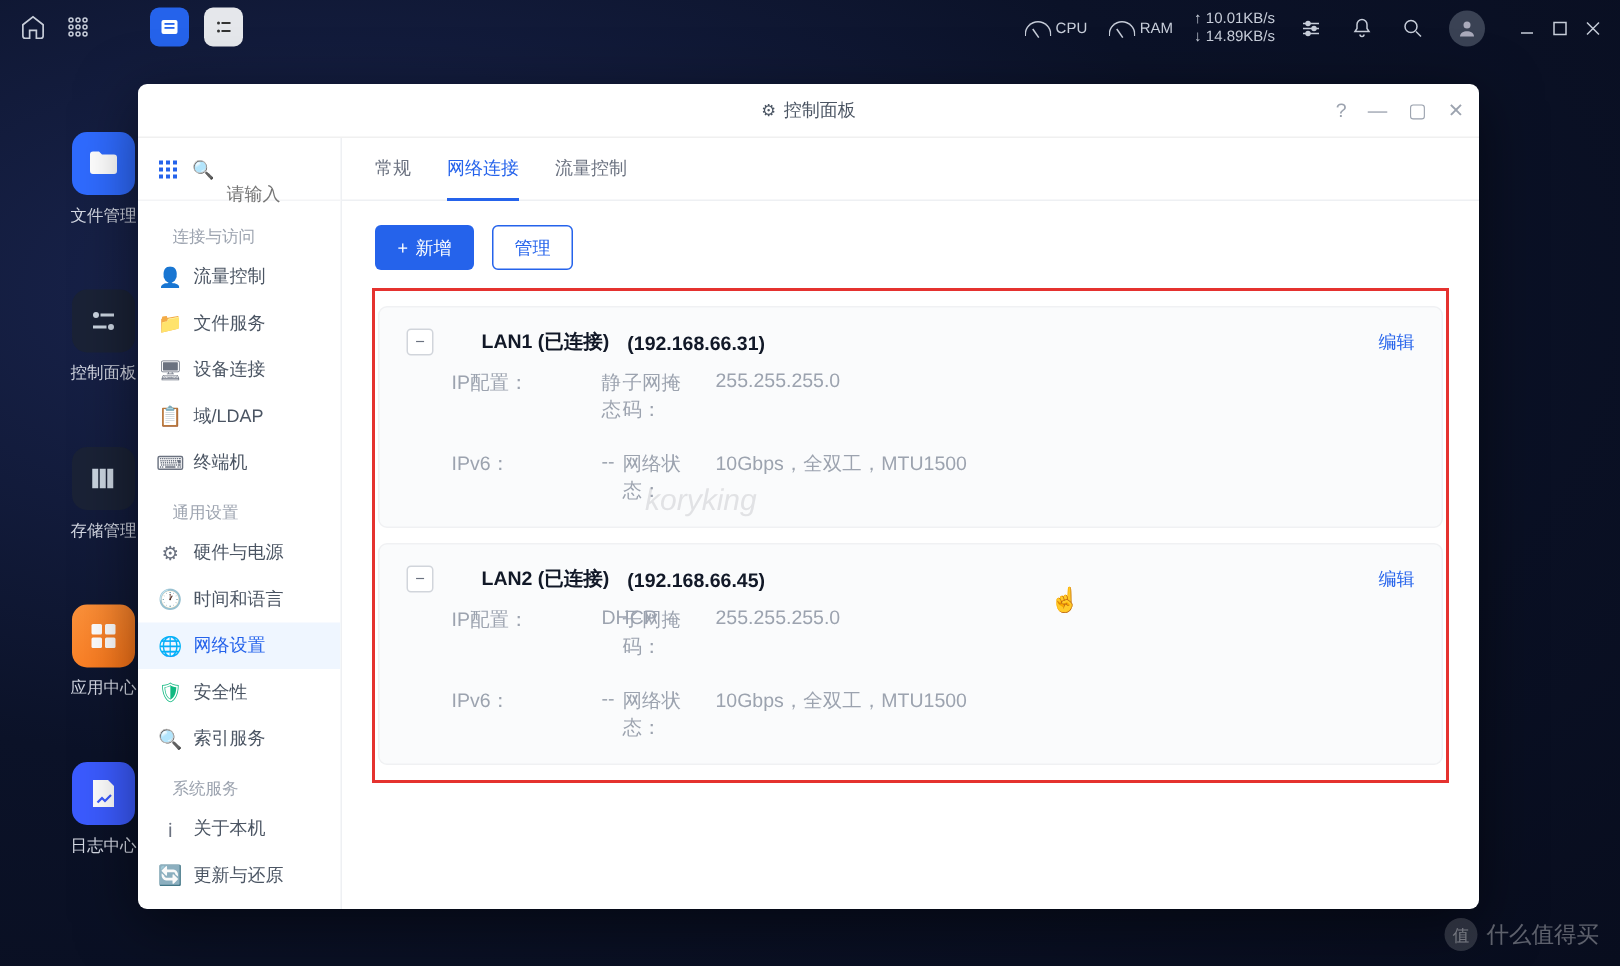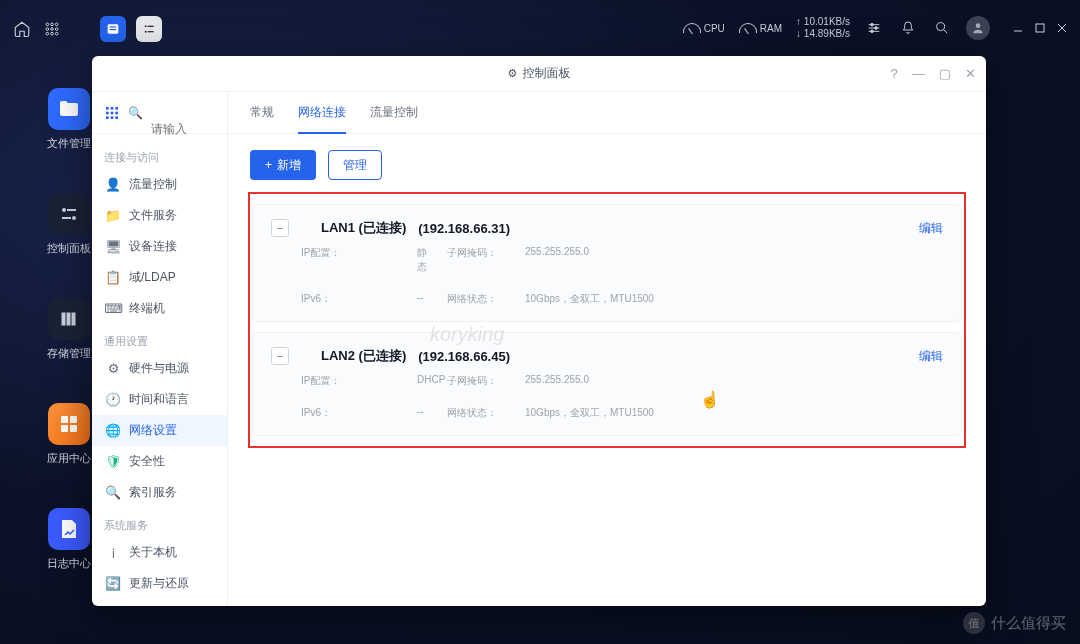--- a/index.html
+++ b/index.html
@@ -1,19 +1,19 @@
 <!DOCTYPE html>
 <html><head>
 <meta charset="utf-8">
 <style>
 * { margin: 0; padding: 0; box-sizing: border-box; font-family: -apple-system, "Segoe UI", "Microsoft YaHei", sans-serif; }
 body { width: 1080px; height: 644px; background: radial-gradient(ellipse at 20% 30%, #1a2550 0%, #0b1228 50%, #080d1e 100%); position: relative; overflow: hidden; }
 
 
-.topbar { position: absolute; top: 0; left: 0; right: 0; height: 36px; display: flex; align-items: flex-start; padding: 16px 12px; color: #c7cdd9; }
+.topbar { position: absolute; top: 0; left: 0; right: 0; height: 36px; display: flex; align-items: flex-end; padding: 5px 12px; color: #c7cdd9; }
 .topbar-left { display: flex; align-items: center; gap: 10px; }
 .top-icon { width: 20px; height: 20px; display: flex; align-items: center; justify-content: center; }
 .top-icon svg { stroke: #c7cdd9; fill: none; stroke-width: 1.5; }
 .app-tile { width: 26px; height: 26px; border-radius: 6px; display: flex; align-items: center; justify-content: center; }
 .app-tile.blue { background: #2563eb; }
 .app-tile.white { background: #e5e7eb; }
 .topbar-right { margin-left: auto; display: flex; align-items: center; gap: 14px; font-size: 10px; }
 .meter { display: flex; align-items: center; gap: 3px; }
 .gauge { width: 18px; height: 10px; border: 1.3px solid #c7cdd9; border-bottom: none; border-radius: 18px 18px 0 0; position: relative; }
 .gauge::after { content:''; position:absolute; bottom:-1px; left:50%; width:1.3px; height:7px; background:#c7cdd9; transform-origin:bottom; transform:rotate(-35deg); }
@@ -36,21 +36,21 @@
 .win-title .t-icon{margin-right:5px; font-size:11px;}
 .win-controls{ position:absolute; right:10px; top:0; height:100%; display:flex; align-items:center; gap:14px; color:#9ca3af; font-size:13px;}
 .win-body{ flex:1; display:flex; overflow:hidden;}
 
 
 .sidebar{ width:136px; border-right:1px solid #eef0f3; display:flex; flex-direction:column;}
 .sb-search{ height:42px; display:flex; align-items:center; gap:8px; padding:0 12px; border-bottom:1px solid #f3f4f6;}
 .sb-search .grid-ic{ width:16px; height:16px; color:#2563eb;}
 .sb-search input{ border:none; outline:none; font-size:12px; color:#9ca3af; width:80px; background:transparent;margin-top:32px;}
 .sb-list{ overflow-y:auto; padding:6px 0;}
-.sb-section{ font-size:11px; color:#9ca3af; padding:10px 12px 4px;}
+.sb-section{ font-size:11px; color:#9ca3af; padding:10px 23px 4px;}
 .sb-item{ display:flex; align-items:center; gap:8px; padding:7px 14px; font-size:12px; color:#4b5563; cursor:pointer;}
 .sb-item.active{ color:#2563eb; background:#eff6ff;}
 .sb-item .ic{ width:15px; height:15px; display:flex; align-items:center; justify-content:center; font-size:13px;}
 
 
 .main{ flex:1; display:flex; flex-direction:column;}
 .tabs{ display:flex; gap:24px; padding:0 22px; border-bottom:1px solid #eef0f3; height:42px; align-items:center;}
 .tab{ font-size:12px; color:#6b7280; padding:12px 0; cursor:pointer; position:relative;}
 .tab.active{ color:#2563eb;}
 .tab.active::after{ content:''; position:absolute; left:0; right:0; bottom:-1px; height:2px; background:#2563eb;}
@@ -59,21 +59,21 @@
 .btn-primary{ background:#2563eb; color:#fff;}
 .btn-outline{ background:#fff; border-color:#2563eb; color:#2563eb;}
 
 .highlight-box{ margin:0 20px; border:2px solid #e5322f; padding:0;}
 .lan-card{ background:#fafbfc; border:1px solid #f0f1f3; border-radius:6px; margin:10px 2px; padding:14px 18px 6px;}
 .lan-head{ display:flex; align-items:center; gap:12px;}
 .collapse-btn{ width:18px; height:18px; border:1px solid #d1d5db; border-radius:3px; display:flex; align-items:center; justify-content:center; color:#6b7280; font-size:11px; background:#fff;}
 .lan-name{ font-size:13px; font-weight:600; color:#111827;margin-left:20px;}
 .lan-ip{ font-size:13px; font-weight:600; color:#111827;}
 .edit-link{ margin-left:auto; font-size:12px; color:#2563eb; cursor:pointer;}
-.lan-row{ display:flex; gap:16px; padding:9px 0 9px 30px; font-size:10px; color:#9ca3af;}
+.lan-row{ display:flex; gap:0; padding:9px 0 9px 30px; font-size:13px; color:#9ca3af;}
 .lan-row .k{ width:52px;}
 .lan-row .v{ width:62px; color:#9ca3af;padding-left:48px;}
 .lan-row .k2{ width:62px;}
 .lan-row .v2{ color:#9ca3af;}
 
 .watermark-center{ position:absolute; left:430px; top:323px; font-size:20px; color:rgba(150,150,160,.25); font-style:italic; pointer-events:none;}
 .watermark-br{ position:absolute; right:14px; bottom:10px; display:flex; align-items:center; gap:6px; color:rgba(255,255,255,.35); font-size:15px;}
 .watermark-br .badge{ width:22px; height:22px; border-radius:50%; background:rgba(255,255,255,.15); display:flex; align-items:center; justify-content:center; font-size:11px;}
 
 .cursor-hand{ position:absolute; left:700px; top:390px; font-size:16px; color:#222; pointer-events:none;}

